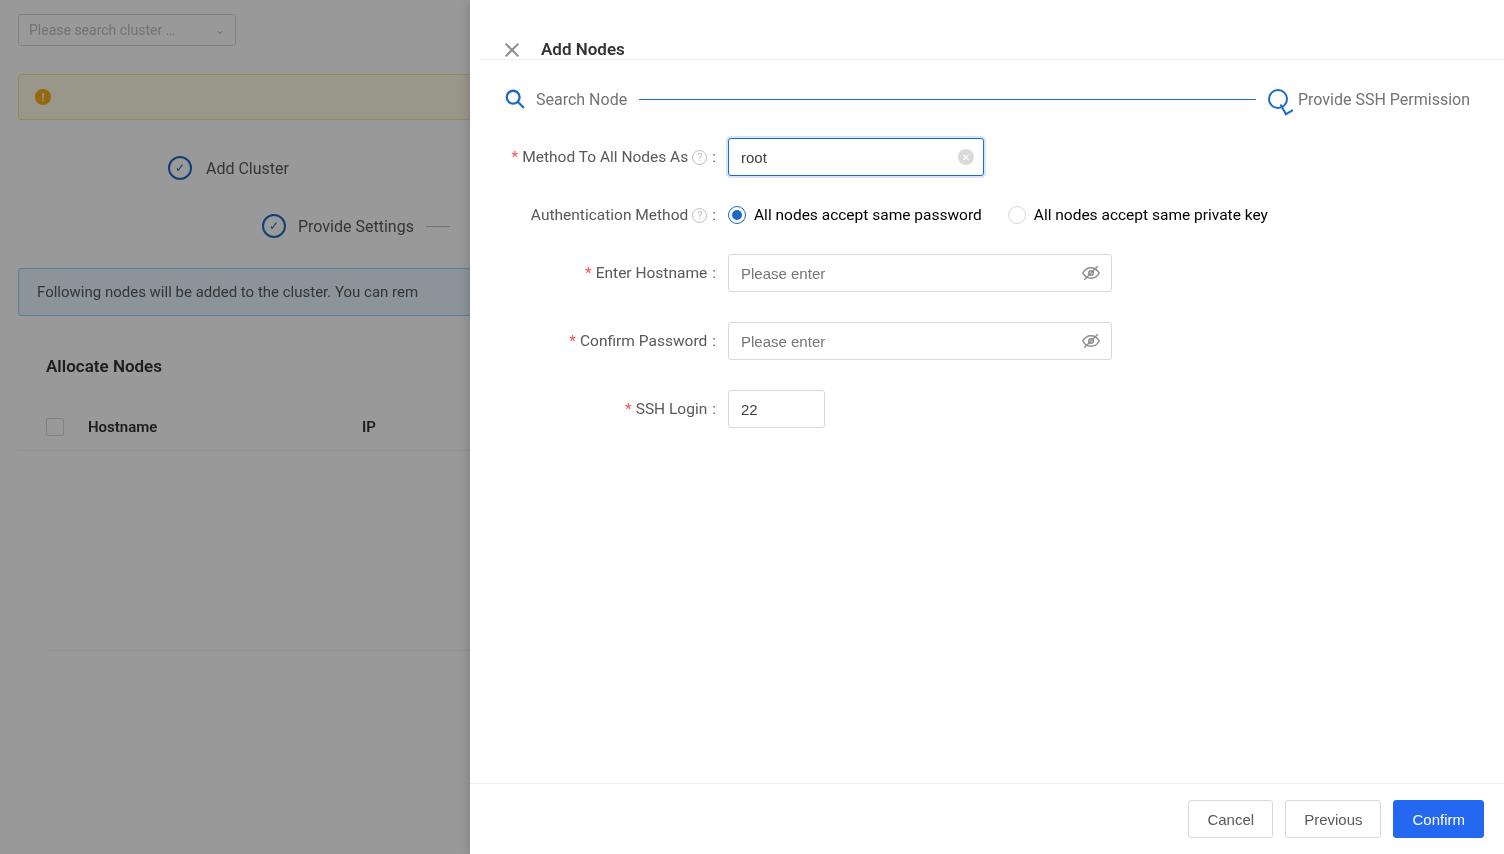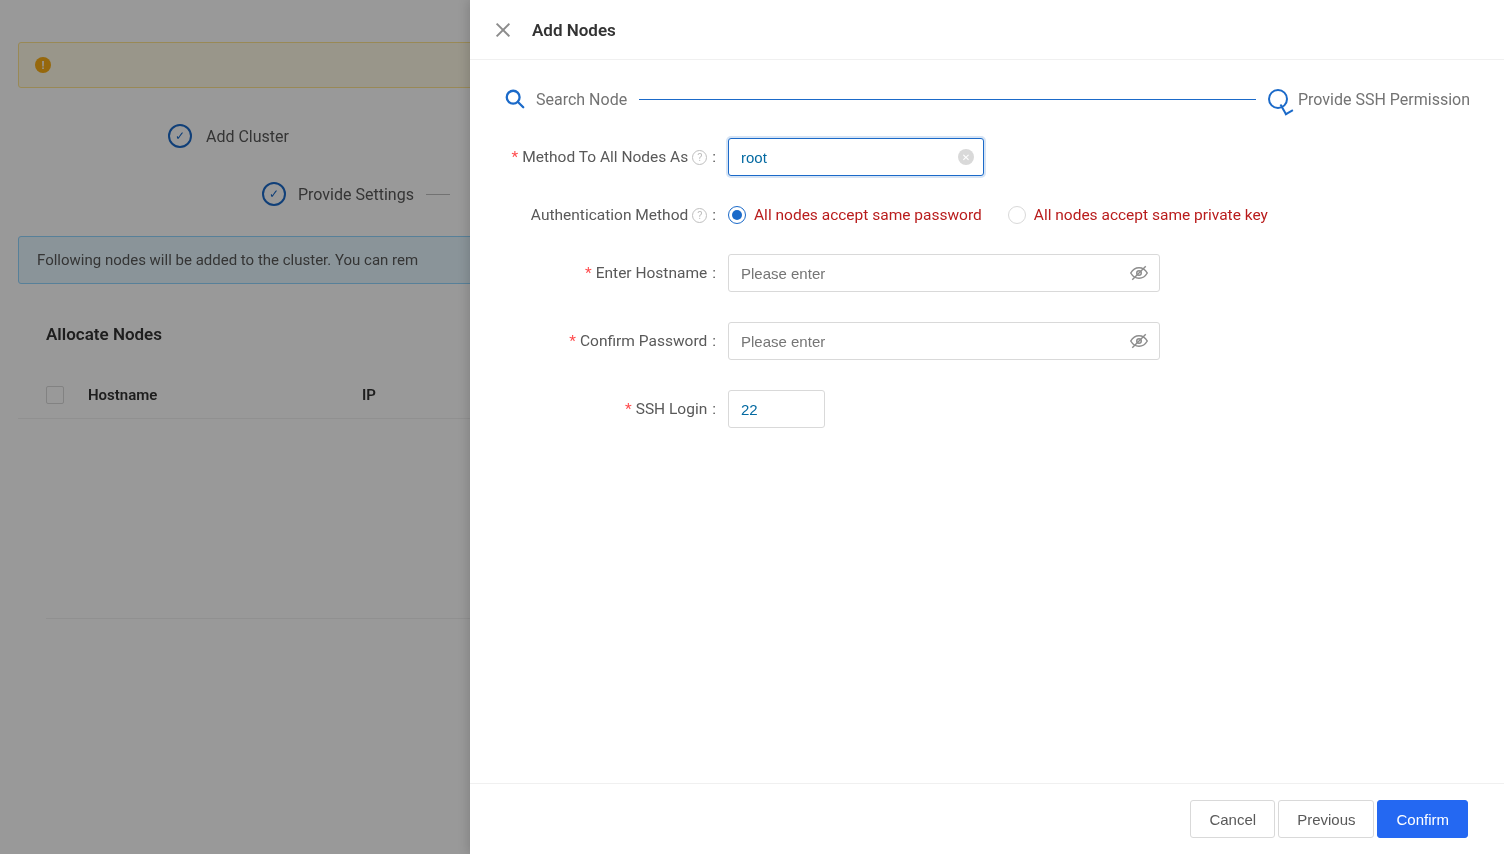--- a/index.html
+++ b/index.html
@@ -139,24 +139,25 @@
       bottom: 0;
       width: 1034px;
       background: #fff;
       box-shadow: -2px 0 10px rgba(0,0,0,0.15);
       display: flex;
       flex-direction: column;
     }
     .drawer-header {
       height: 60px;
       display: flex;
-      align-items: center;
+      align-items: flex-end;
       padding: 0 24px;
       gap: 20px;
       border-bottom: 1px solid #f0f0f0;
+      margin-left: 9px;
     }
     .close-x {
       width: 18px;
       height: 18px;
       cursor: pointer;
       position: relative;
       color: #8c8c8c;
     }
     .close-x::before, .close-x::after {
       content: "";
@@ -242,21 +243,21 @@
       font-size: 11px;
       color: #bfbfbf;
     }
     .colon { padding-left: 1px; }
     .text-input {
       height: 38px;
       border: 1px solid #d9d9d9;
       border-radius: 3px;
       padding: 0 30px 0 12px;
       font-size: 15px;
-      color: #0369a1;
+      color: #404040;
       outline: none;
     }
     .text-input.focused {
       border-color: #1b6ac9;
       box-shadow: 0 0 0 2px rgba(27,106,201,0.18);
     }
     .input-wrap { position: relative; display: inline-block; }
     .clear-btn {
       position: absolute;
       right: 10px;
@@ -271,60 +272,60 @@
       justify-content: center;
       color: #fff;
       font-size: 10px;
       cursor: pointer;
     }
     .radio-group {
       display: flex;
       align-items: center;
       gap: 26px;
       font-size: 15.5px;
-      color: #b91c1c;
+      color: #000000;
     }
     .radio-item { display: flex; align-items: center; gap: 8px; cursor: pointer; }
     .radio-outer {
       width: 18px;
       height: 18px;
       border: 1px solid #d9d9d9;
       border-radius: 50%;
       display: flex;
       align-items: center;
       justify-content: center;
     }
     .radio-outer.checked { border-color: #1b6ac9; }
     .radio-inner {
       width: 10px;
       height: 10px;
       background: #1b6ac9;
       border-radius: 50%;
     }
     .pwd-wrap {
       position: relative;
-      width: 432px;
+      width: 384px;
       border-radius: 11px;
     }
     .pwd-wrap .text-input { width: 100%; padding-right: 36px; }
     .eye-ico {
       position: absolute;
       right: 12px;
       top: 50%;
       transform: translateY(-50%);
       color: #8c8c8c;
       cursor: pointer;
     }
     .drawer-footer {
       margin-top: auto;
       border-top: 1px solid #f0f0f0;
-      padding: 16px 36px;
+      padding: 16px 20px;
       display: flex;
       justify-content: flex-end;
-      gap: 3px;
+      gap: 12px;
     }
     .btn {
       height: 38px;
       padding: 0 18px;
       border: 1px solid #d9d9d9;
       border-radius: 3px;
       background: #fff;
       font-size: 15px;
       color: #595959;
       cursor: pointer;
@@ -337,20 +338,24 @@
     .connector {
       width: 24px;
       height: 1px;
       background: #bfbfbf;
     }
   </style>
 </head>
 <body>
 
 <div class="bg-page">
+  <div class="search-cluster">
+    <span>Please search cluster …</span>
+    <span style="font-size:12px;color:#bfbfbf;">⌄</span>
+  </div>
 
   <div class="warning-banner">
     <span class="warning-icon">!</span>
   </div>
 
   <div class="steps-row">
     <span class="check-circle">✓</span>
     <span>Add Cluster</span>
   </div>
 

